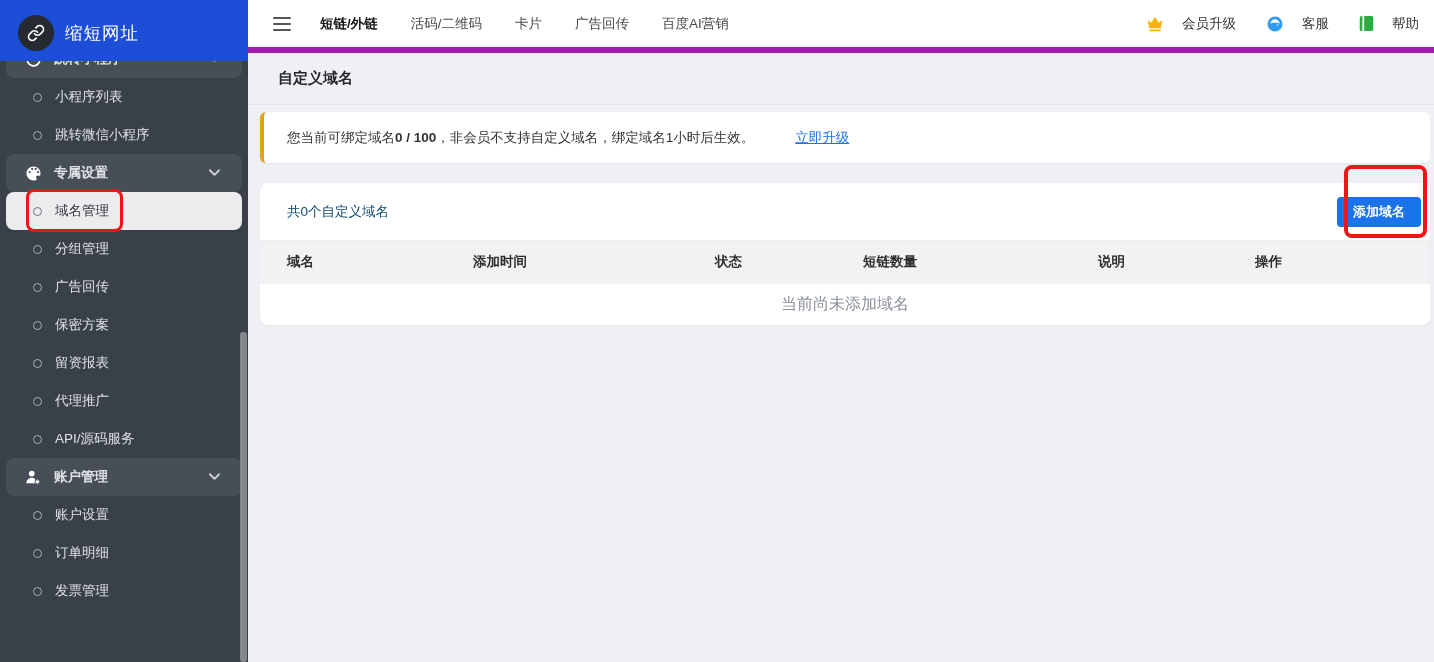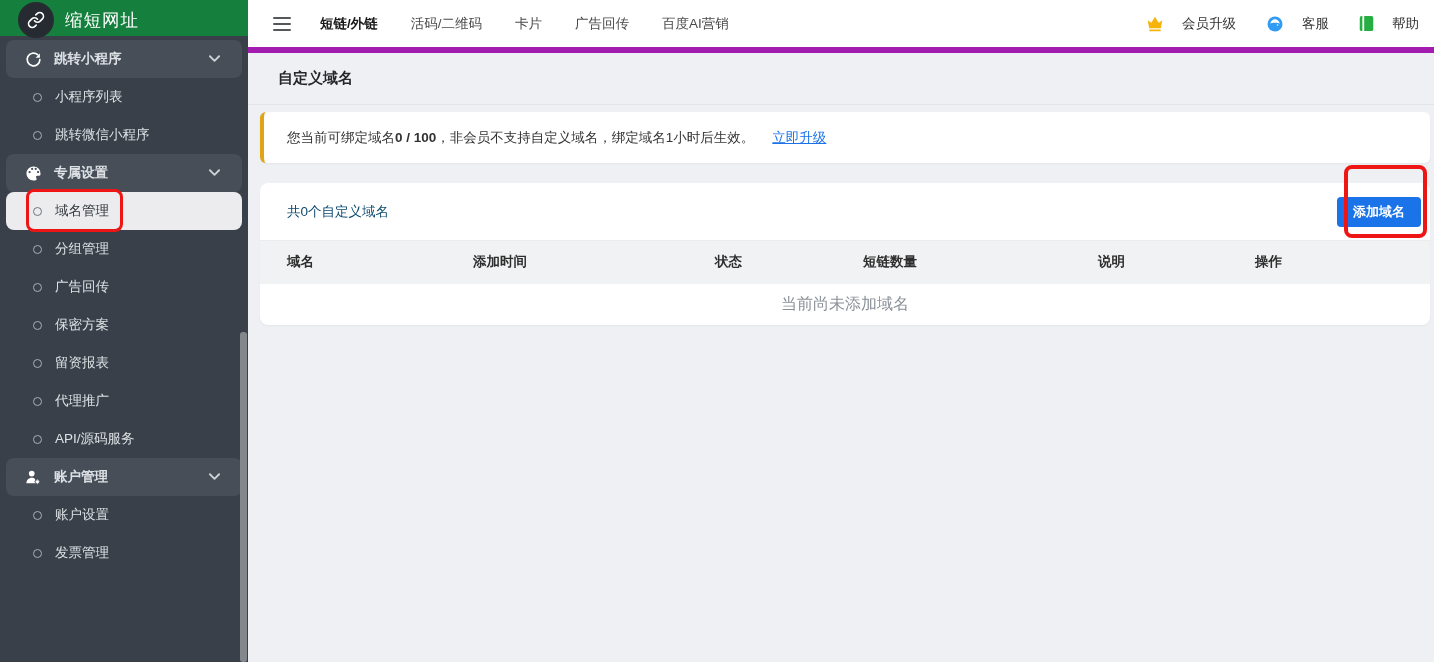--- a/index.html
+++ b/index.html
@@ -7,21 +7,21 @@
   body {
     position:relative;
     font-family:"Liberation Sans","DejaVu Sans",sans-serif;
     background:#eef0f4;
     font-size:13.5px;
     color:#333;
   }
 
   
   .sidebar { position:absolute; left:0; top:0; width:248px; height:662px; background:#394049; z-index:2; }
-  .logo-row { position:absolute; top:0; left:0; right:0; height:36px; background:#15803d; z-index:3; display:flex; align-items:center; }
+  .logo-row { position:absolute; top:0; left:0; right:0; height:61px; background:#1d4ed8; z-index:3; display:flex; align-items:center; }
   .logo-circle { width:36px; height:36px; border-radius:50%; background:#262b31; margin-left:18px; margin-top:4px; display:flex; align-items:center; justify-content:center; }
   .logo-circle svg { width:18px; height:18px; stroke:#fff; fill:none; stroke-width:2.2; stroke-linecap:round; }
   .app-title { color:#fff; font-size:17.5px; margin-left:11px; margin-top:4px; letter-spacing:1px; }
 
   .sidebar-nav { position:absolute; top:40px; left:0; right:0; }
   .srow { height:38px; margin:0 6px; display:flex; align-items:center; border-radius:8px; color:#dde1e5; cursor:pointer; }
   .srow.section { background:#474e58; font-weight:bold; }
   .sicon { width:17px; height:17px; margin-left:19px; display:flex; align-items:center; justify-content:center; color:#fff; }
   .sicon svg { width:17px; height:17px; }
   .srow.section .slabel { margin-left:12px; }
@@ -44,21 +44,21 @@
   .tab.active { font-weight:bold; color:#191919; }
   .top-actions { margin-left:auto; display:flex; align-items:center; gap:30px; margin-right:15px; color:#333; }
   .action { display:flex; align-items:center; gap:18px; cursor:pointer; white-space:nowrap; }
   .action svg { display:block; }
 
   .page-head { height:52px; border-bottom:1px solid #e3e5e9; display:flex; align-items:center; }
   .page-title { margin-left:30px; font-size:15px; font-weight:bold; color:#25272b; }
 
   .content { position:relative; padding:7px 4px 0 12px; }
 
-  .alert { height:51px; background:#fff; border-left:4px solid #e0a417; border-radius:6px; display:flex; align-items:center; box-shadow:0 1px 2px rgba(25,30,40,.05); }
+  .alert { height:51px; background:#fff; border-left:4px solid #e0a417; border-radius:6px; display:flex; align-items:center; box-shadow:0 1px 2px rgba(25,30,40,.05);gap:23px; }
   .alert-text { margin-left:23px; }
   .quota { font-weight:bold; }
   .alert-link { color:#1a73e8; text-decoration:underline; margin-left:18px; cursor:pointer; }
 
   .card { margin-top:20px; background:#fff; border-radius:8px; box-shadow:0 1px 2px rgba(25,30,40,.05); overflow:hidden; }
   .card-head { height:57px; display:flex; align-items:center; }
   .count { margin-left:27px; color:#0c4a6e; }
   .add-btn { margin-left:auto; margin-right:9px; width:84px; height:30px; background:#1a73e8; color:#fff; font-size:13px; font-weight:bold; border:none; border-radius:4px; cursor:pointer; font-family:inherit; }
 
   table { width:100%; border-collapse:collapse; table-layout:fixed; font-size:13.5px; }
@@ -147,20 +147,24 @@
           </svg>
         </span>
     <span class="slabel">账户管理</span>
     <svg class="chev" viewBox="0 0 12 8">
           <path d="M1 1l5 5 5-5" fill="none" stroke="currentColor" stroke-width="2" stroke-linecap="round" stroke-linejoin="round"></path>
         </svg>
   </div>
       <div class="srow link">
     <span class="bullet"></span>
     <span class="slabel">账户设置</span>
+  </div>
+      <div class="srow link">
+    <span class="bullet"></span>
+    <span class="slabel">订单明细</span>
   </div>
       <div class="srow link">
     <span class="bullet"></span>
     <span class="slabel">发票管理</span>
   </div>
     </nav>
   <div class="logo-row">
     <div class="logo-circle">
       <svg viewBox="0 0 24 24">
           <path d="M10 13a5 5 0 0 0 7.54.54l3-3a5 5 0 0 0-7.07-7.07l-1.72 1.71"></path>

